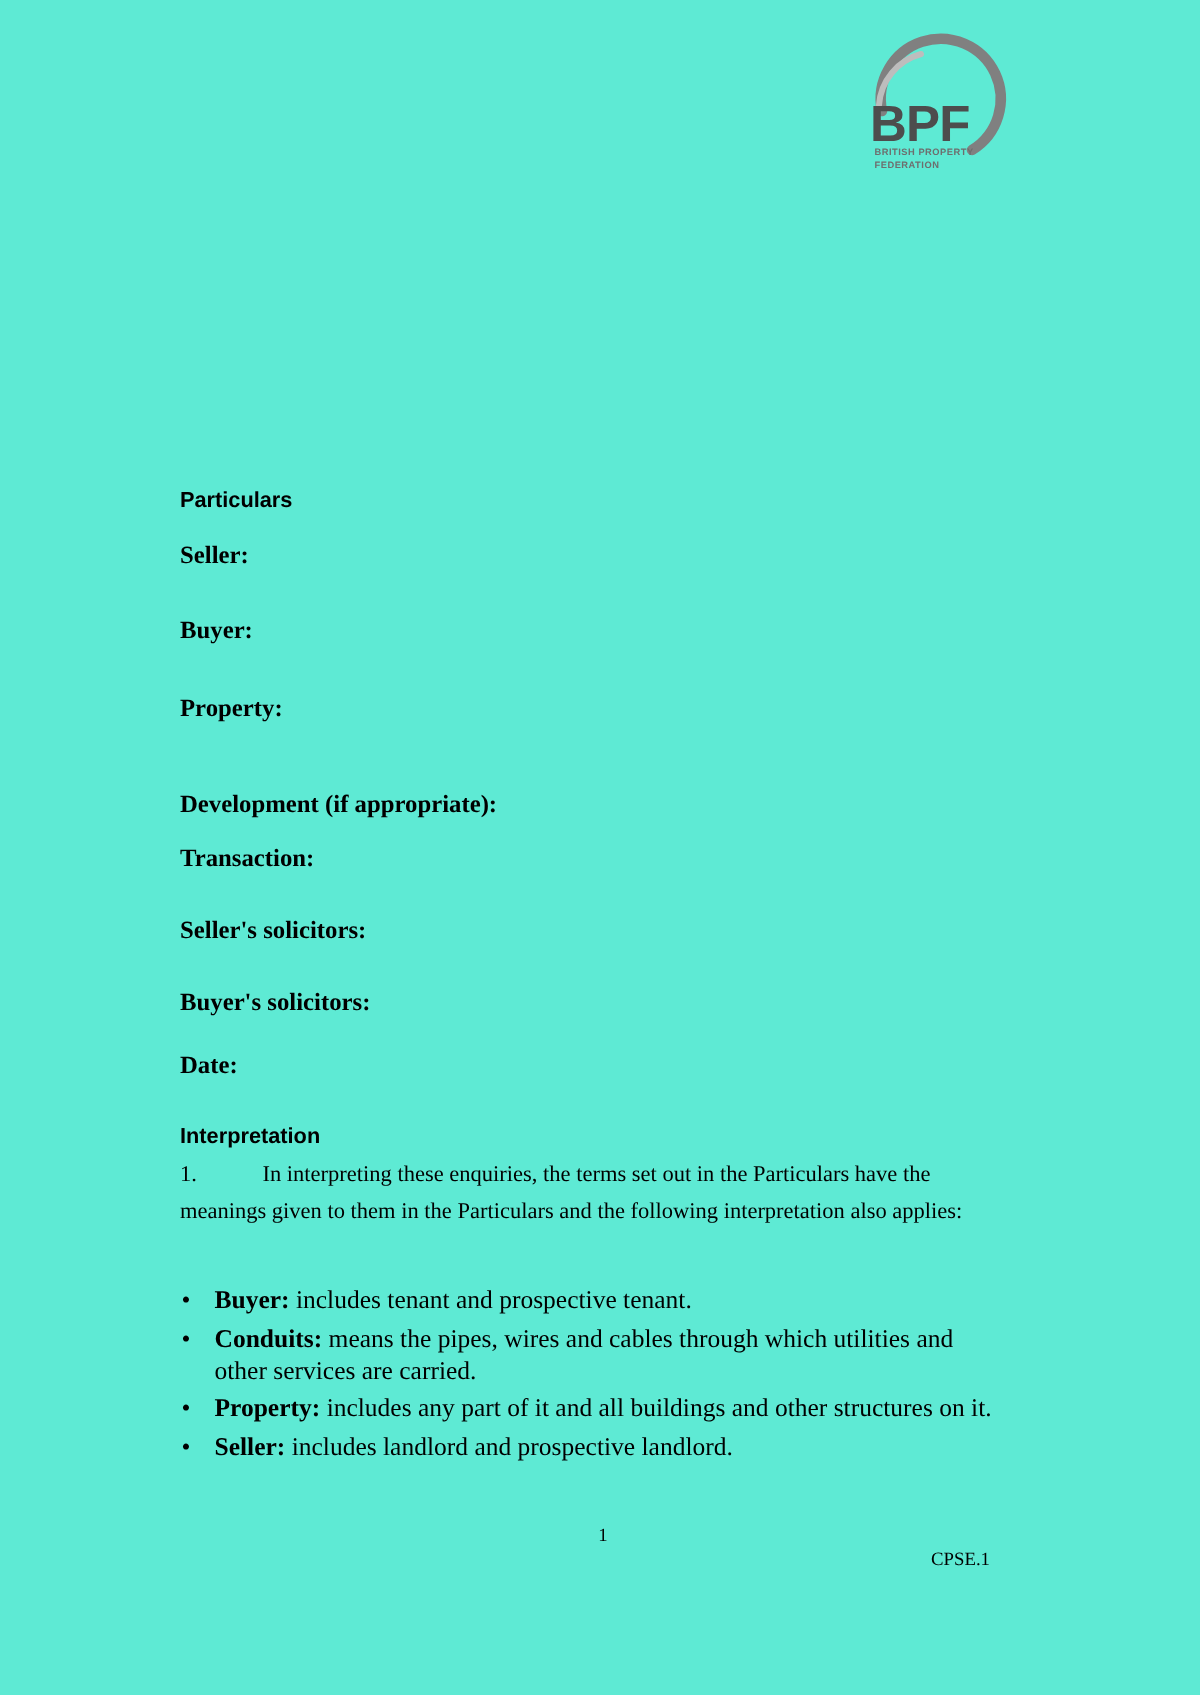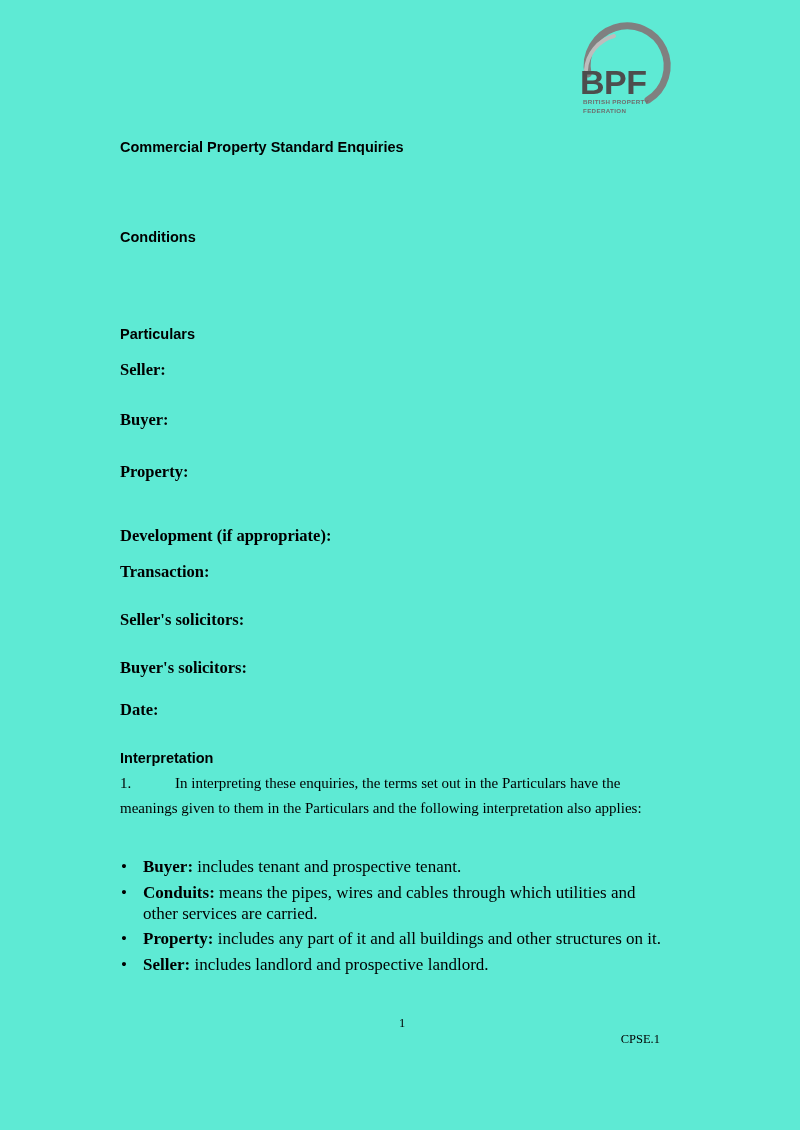--- a/index.html
+++ b/index.html
@@ -190,25 +190,23 @@
       <path d="M 22 60 A 40 40 0 1 1 82 86" fill="none" stroke="#808080" stroke-width="7" stroke-linecap="round"></path>
       <path d="M 20 56 A 38 38 0 0 1 48 22" fill="none" stroke="#bdbdbd" stroke-width="4" stroke-linecap="round"></path>
       <text x="14" y="80" font-family="Liberation Sans, DejaVu Sans, sans-serif" font-size="34" font-weight="bold" fill="#4d4d4d" letter-spacing="-0.5">BPF</text>
     </svg>
     <div class="logo-sub">
       <div>BRITISH PROPERTY</div>
       <div>FEDERATION</div>
     </div>
   </div>
 
-  <div class="title-main h-sans">Commercial Property Standard Enquiries</div>
 
 
   <div class="sec-conditions">
-    <div class="h-sans">Conditions</div>
   </div>
 
   <div class="sec-particulars-h h-sans">Particulars</div>
 
   <div id="particulars-fields">
       <div class="field-label" style="top: 360px;">Seller:</div>
       <div class="field-label" style="top: 410px;">Buyer:</div>
       <div class="field-label" style="top: 462px;">Property:</div>
       <div class="field-label" style="top: 514px; margin-top: 12px;">Development (if appropriate):</div>
       <div class="field-label" style="top: 562px;">Transaction:</div>

